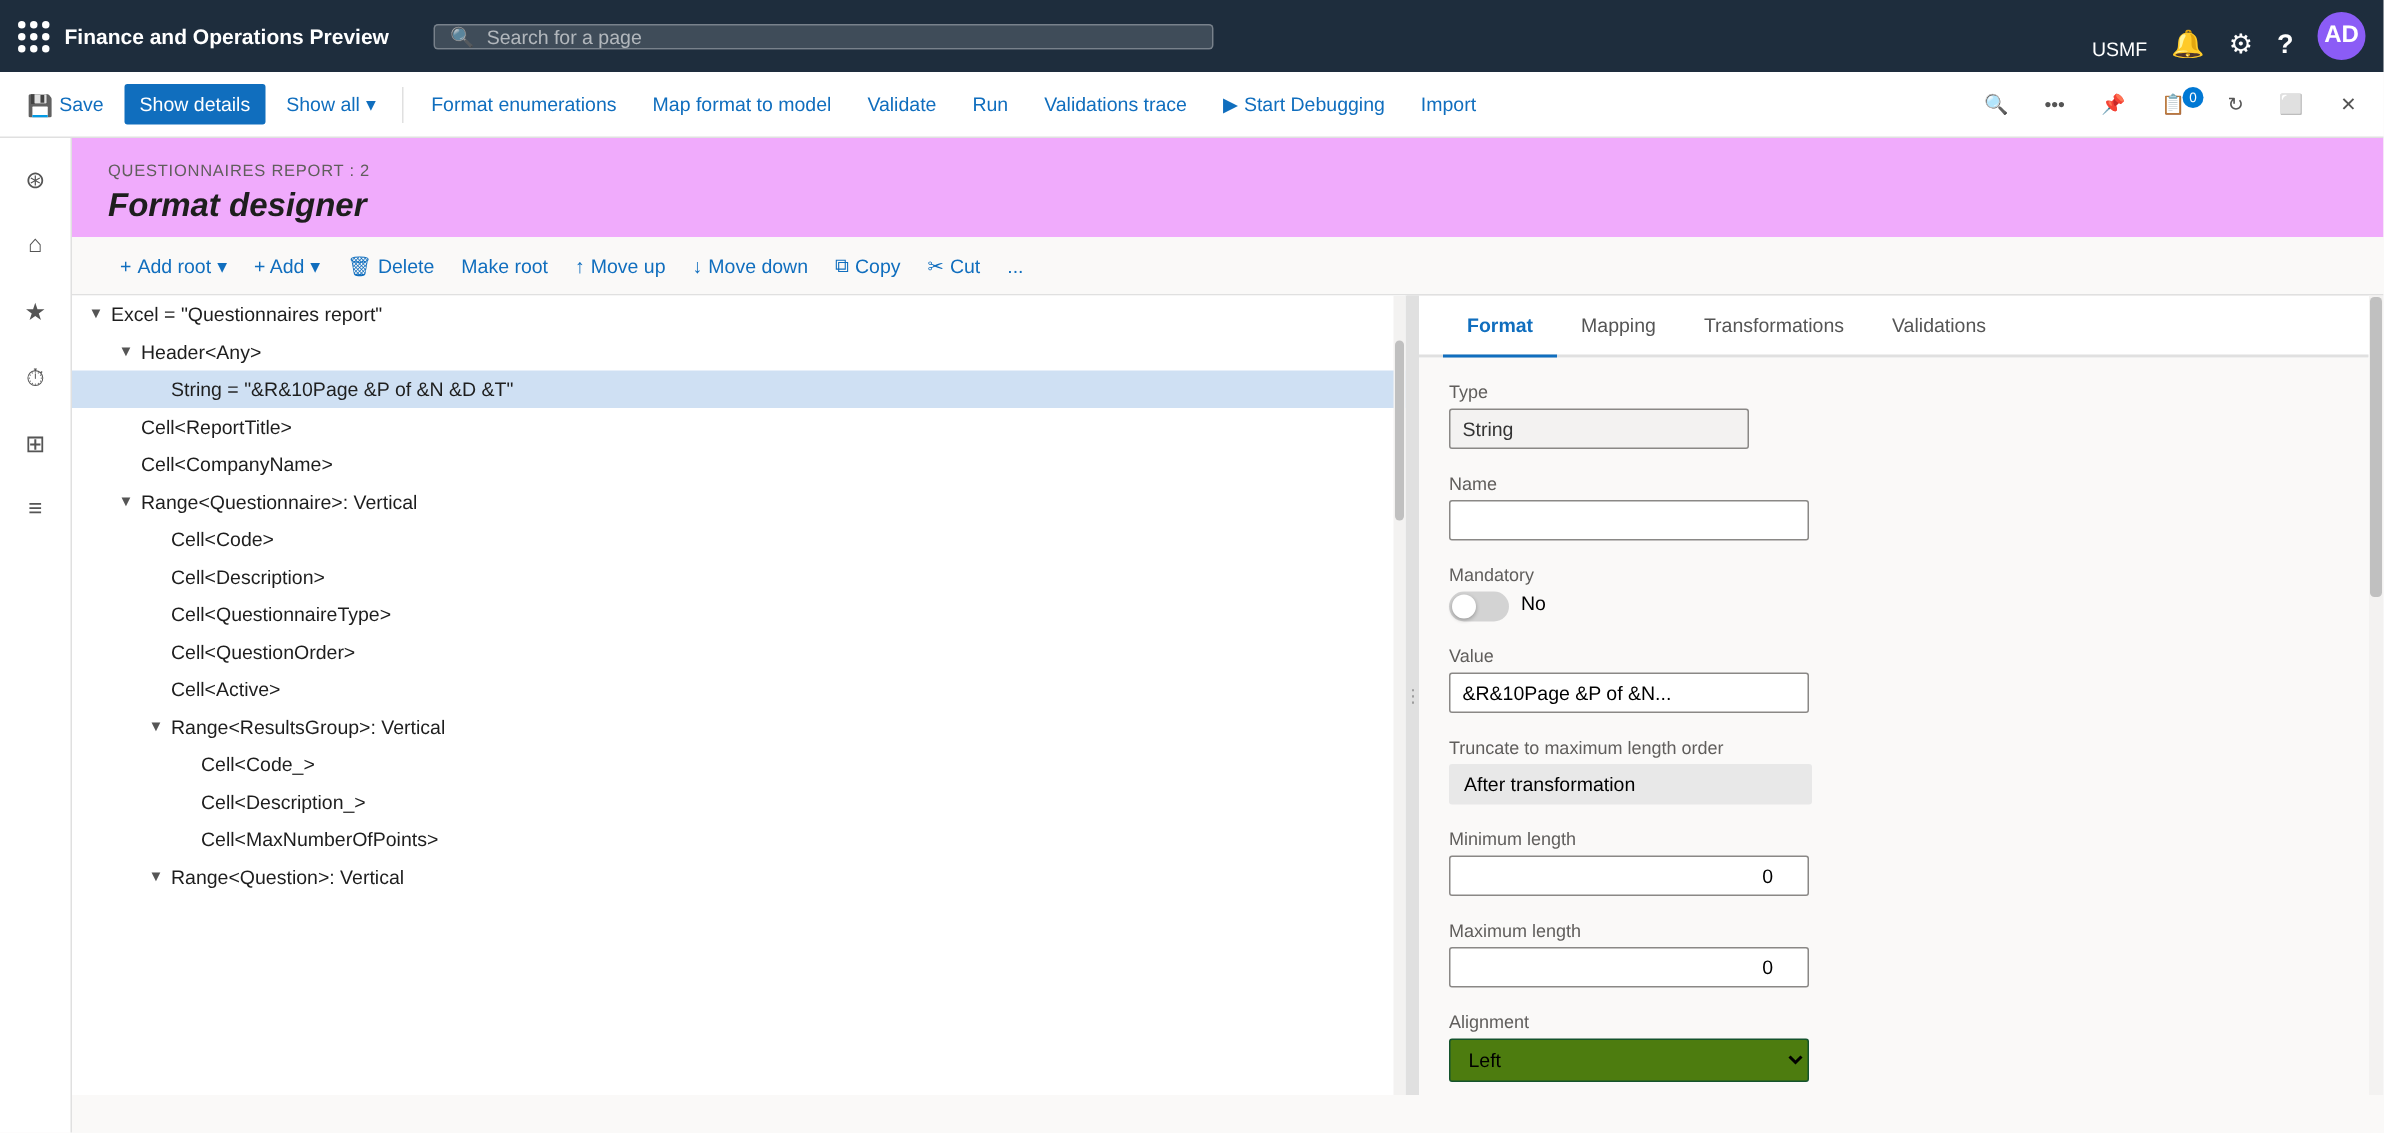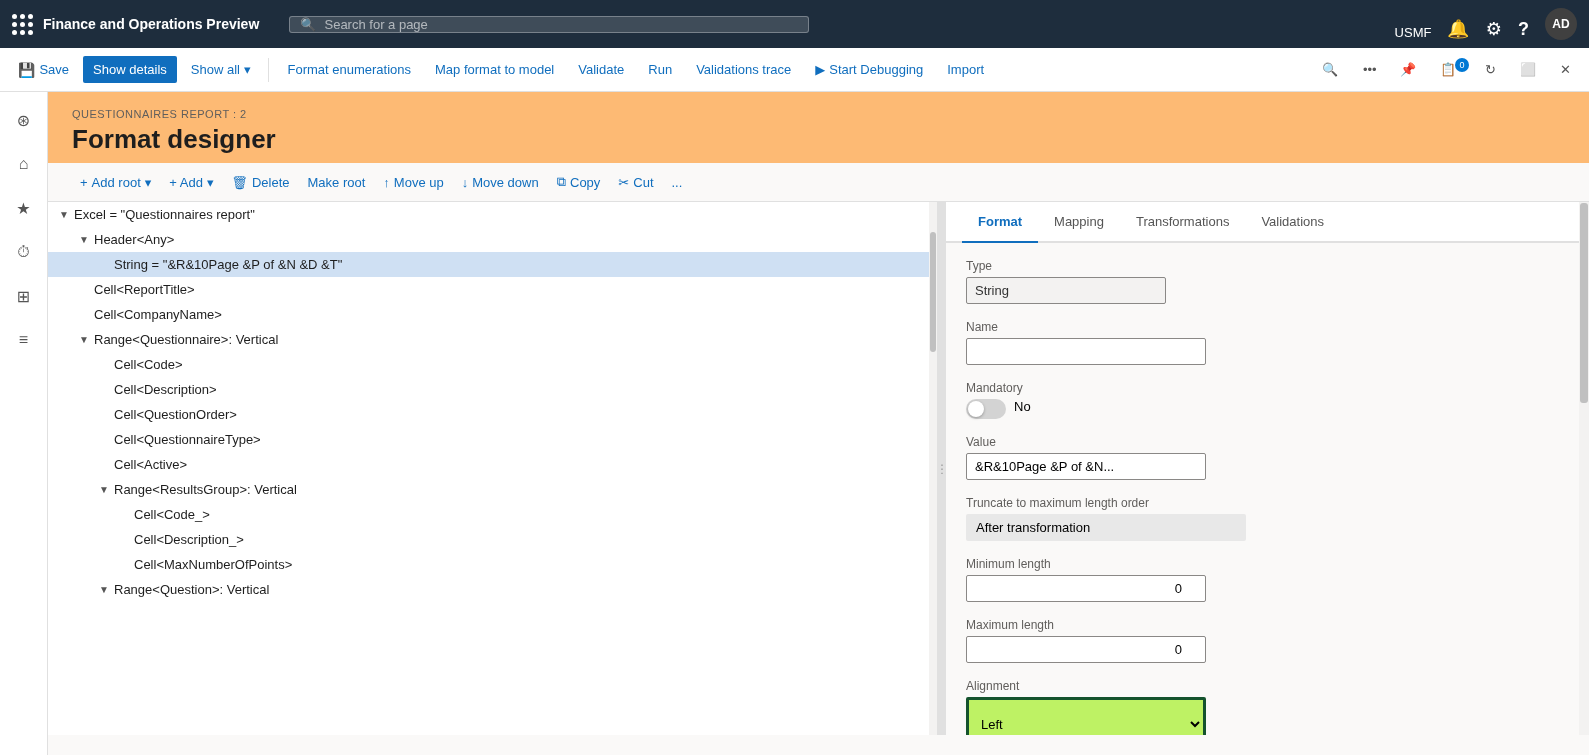--- a/index.html
+++ b/index.html
@@ -30,21 +30,21 @@
       border-radius: 3px;
       display: flex;
       align-items: center;
       padding: 0 10px;
       gap: 8px;
       color: rgba(255,255,255,0.7);
       font-size: 13px;
     }
     .top-bar-right { margin-left: auto; display: flex; align-items: flex-end; gap: 16px; color: white; font-size: 13px; }
     .top-bar-right .username { font-size: 13px; }
-    .avatar { width: 32px; height: 32px; border-radius: 50%; background: #404040; display: flex; align-items: center; justify-content: center; font-size: 12px; font-weight: 600; color: white; }
+    .avatar { width: 32px; height: 32px; border-radius: 50%; background: #8b5cf6; display: flex; align-items: center; justify-content: center; font-size: 16px; font-weight: 600; color: white; }
 
     
     .command-bar {
       position: fixed;
       top: 48px; left: 0; right: 0;
       background: white;
       border-bottom: 1px solid #e0e0e0;
       height: 44px;
       display: flex;
       align-items: center;
@@ -101,24 +101,24 @@
       left: 48px;
       right: 0;
       bottom: 0;
       background: #faf9f8;
       overflow: hidden;
     }
 
     
     .page-header {
       padding: 16px 24px 8px;
-      background: #fdba74;
+      background: #f0abfc;
     }
     .breadcrumb { font-size: 11px; color: #605e5c; text-transform: uppercase; letter-spacing: 0.5px; margin-bottom: 4px; }
-    .page-title { font-size: 26px; font-weight: 600; color: #1e1e1e; }
+    .page-title { font-size: 22px; font-weight: 600; color: #1e1e1e; font-style: italic; }
 
     
     .format-toolbar {
       padding: 6px 24px;
       display: flex;
       align-items: center;
       gap: 2px;
       background: #faf9f8;
       border-bottom: 1px solid #e0e0e0;
     }
@@ -269,24 +269,24 @@
       border: 1px solid #8a8886;
       padding: 5px 8px;
       font-size: 13px;
       background: white;
       border-radius: 2px;
       text-align: right;
     }
 
     .select-dropdown {
       width: 200px;
-      border: 3px solid #14532d;
-      padding: 16px 8px;
-      font-size: 13px;
-      background: #bef264;
+      border: 1px solid #14532d;
+      padding: 5px 8px;
+      font-size: 13px;
+      background: #4d7c0f;
       border-radius: 2px;
       appearance: auto;
     }
 
     
     ::-webkit-scrollbar { width: 8px; }
     ::-webkit-scrollbar-track { background: #f1f1f1; }
     ::-webkit-scrollbar-thumb { background: #c0c0c0; border-radius: 4px; }
   </style>
 </head>
@@ -467,27 +467,27 @@
 
       <div class="tree-item">
         <span class="indent" style="width:40px"></span>
         <span class="arrow"></span>
         <span class="item-text">Cell&lt;Description&gt;</span>
       </div>
 
       <div class="tree-item">
         <span class="indent" style="width:40px"></span>
         <span class="arrow"></span>
+        <span class="item-text">Cell&lt;QuestionnaireType&gt;</span>
+      </div>
+
+      <div class="tree-item">
+        <span class="indent" style="width:40px"></span>
+        <span class="arrow"></span>
         <span class="item-text">Cell&lt;QuestionOrder&gt;</span>
-      </div>
-
-      <div class="tree-item">
-        <span class="indent" style="width:40px"></span>
-        <span class="arrow"></span>
-        <span class="item-text">Cell&lt;QuestionnaireType&gt;</span>
       </div>
 
       <div class="tree-item">
         <span class="indent" style="width:40px"></span>
         <span class="arrow"></span>
         <span class="item-text">Cell&lt;Active&gt;</span>
       </div>
 
       <div class="tree-item">
         <span class="indent" style="width:40px"></span>
@@ -559,21 +559,21 @@
           </div>
         </div>
 
         <div class="form-field">
           <label class="form-label">Value</label>
           <input class="value-field" type="text" style="width: 240px;" value="&amp;R&amp;10Page &amp;P of &amp;N...">
         </div>
 
         <div class="form-field">
           <label class="form-label">Truncate to maximum length order</label>
-          <div class="truncate-dropdown" style="display:flex; align-items:center; justify-content:space-between; width:280px; background:#e8e8e8; padding:6px 10px; border-radius:2px; cursor:pointer;">
+          <div class="truncate-dropdown" style="display:flex; align-items:center; justify-content:space-between; width:242px; background:#e8e8e8; padding:6px 10px; border-radius:2px; cursor:pointer;">
             <span>After transformation</span>
           </div>
         </div>
 
         <div class="form-field">
           <label class="form-label">Minimum length</label>
           <input class="number-input" type="number" style="width: 240px;" value="0">
         </div>
 
         <div class="form-field">

